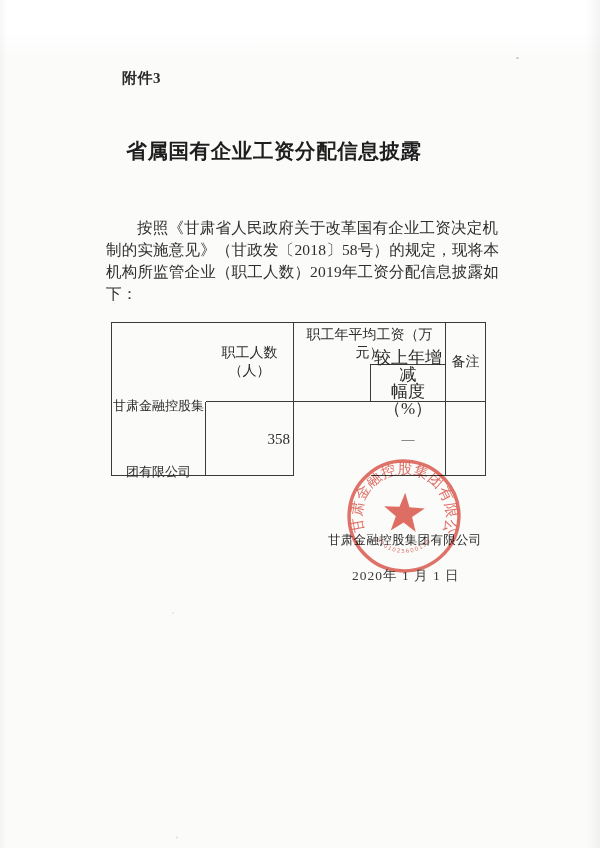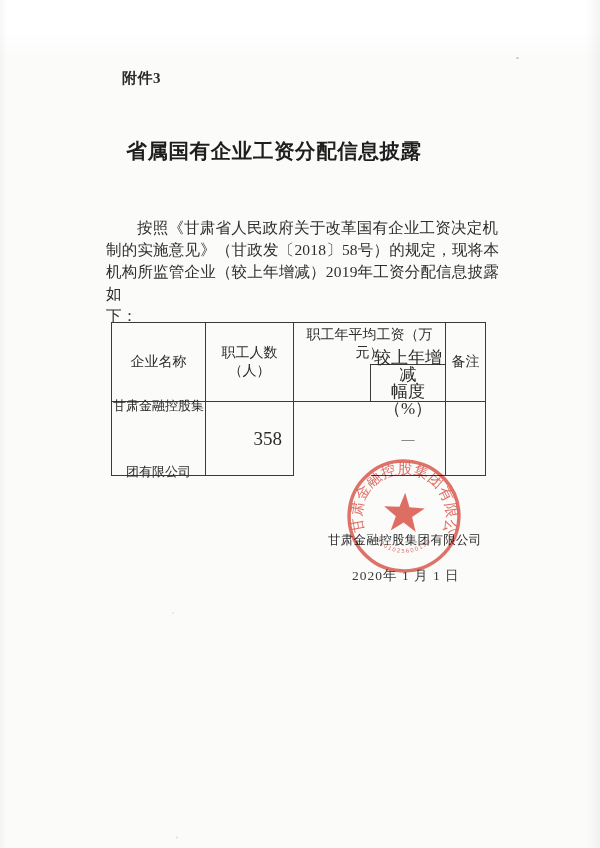--- a/index.html
+++ b/index.html
@@ -60,21 +60,21 @@
     border-bottom:1.5px solid #3a3a3a;
   }
   .c-company   { grid-column:1; grid-row:1 / 3; }
   .c-headcount { grid-column:2; grid-row:1 / 3; }
   .c-salary    { grid-column:3 / 5; grid-row:1; border-bottom:none; }
   .c-remark    { grid-column:5; grid-row:1 / 3; }
   .c-sub-empty { grid-column:3; grid-row:2; }
   .c-change    { grid-column:4; grid-row:2; border-top:1.5px solid #3a3a3a; font-size:17px; line-height:17px;justify-content:center; }
   .d-cell      { grid-row:3; }
   .d-company   { grid-column:1; font-size:13px; line-height:18px;gap:48px; }
-  .d-headcount { grid-column:2; flex-direction:row; justify-content:flex-end; padding-right:11px; font-size:19px; }
+  .d-headcount { grid-column:2; flex-direction:row; justify-content:flex-end; padding-right:3px; font-size:15px; }
   .d-salary    { grid-column:3; flex-direction:row; justify-content:flex-end; padding-right:2px; font-size:13.5px; }
   .d-change    { grid-column:4; font-size:13px; color:#4a4a4a; }
   .d-remark    { grid-column:5; }
 
   
   .signature-company {
     position:absolute; left:328px; top:532px;
     font-size:12.5px; letter-spacing:.3px; color:#2b2b2b;
   }
   .signature-date {
@@ -99,26 +99,25 @@
   <div class="speck" style="left:172px; top:612px; width:2px; height:2px; opacity:.4;"></div>
   <div class="speck" style="left:176px; top:836px; width:2px; height:3px; opacity:.4;"></div>
 
   <div class="attachment-label">附件3</div>
 
   <div class="doc-title">省属国有企业工资分配信息披露</div>
 
   <div class="intro">
     <div class="p-line">按照《甘肃省人民政府关于改革国有企业工资决定机</div>
     <div class="p-line">制的实施意见》（甘政发〔2018〕58号）的规定，现将本</div>
-    <div class="p-line">机构所监管企业（较上年增减）2019年工资分配信息披露如</div>
+    <div class="p-line">机构所监管企业（职工人数）2019年工资分配信息披露如</div>
     <div class="p-line">下：</div>
   </div>
 
   <div class="disclosure-table">
-    <div class="cell c-company">企业名称</div>
     <div class="cell c-headcount">
       <div>职工人数</div>
       <div>（人）</div>
     </div>
     <div class="cell c-salary">职工年平均工资（万元）</div>
     <div class="cell c-remark">备注</div>
     <div class="cell c-sub-empty"></div>
     <div class="cell c-change">
       <div>较上年增减</div>
       <div>幅度（%）</div>

